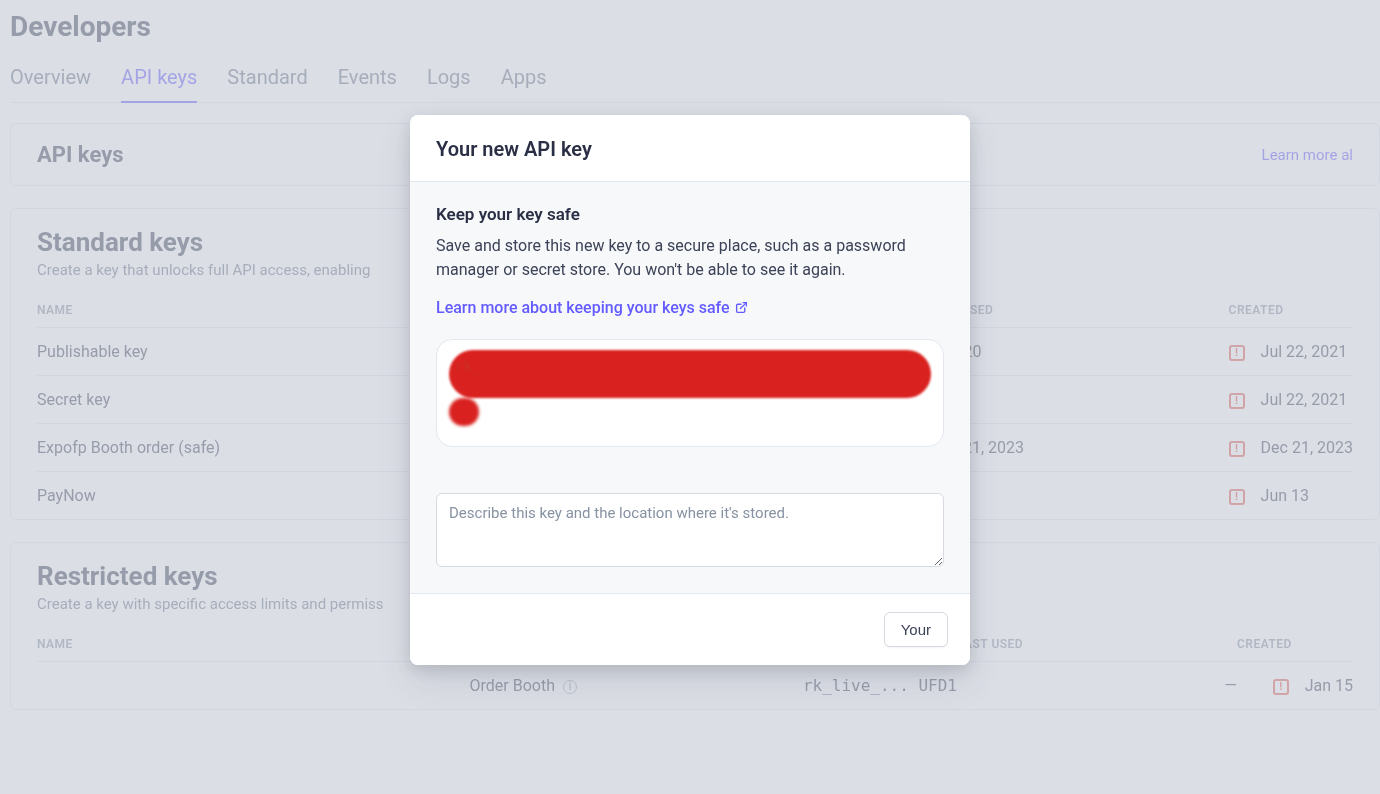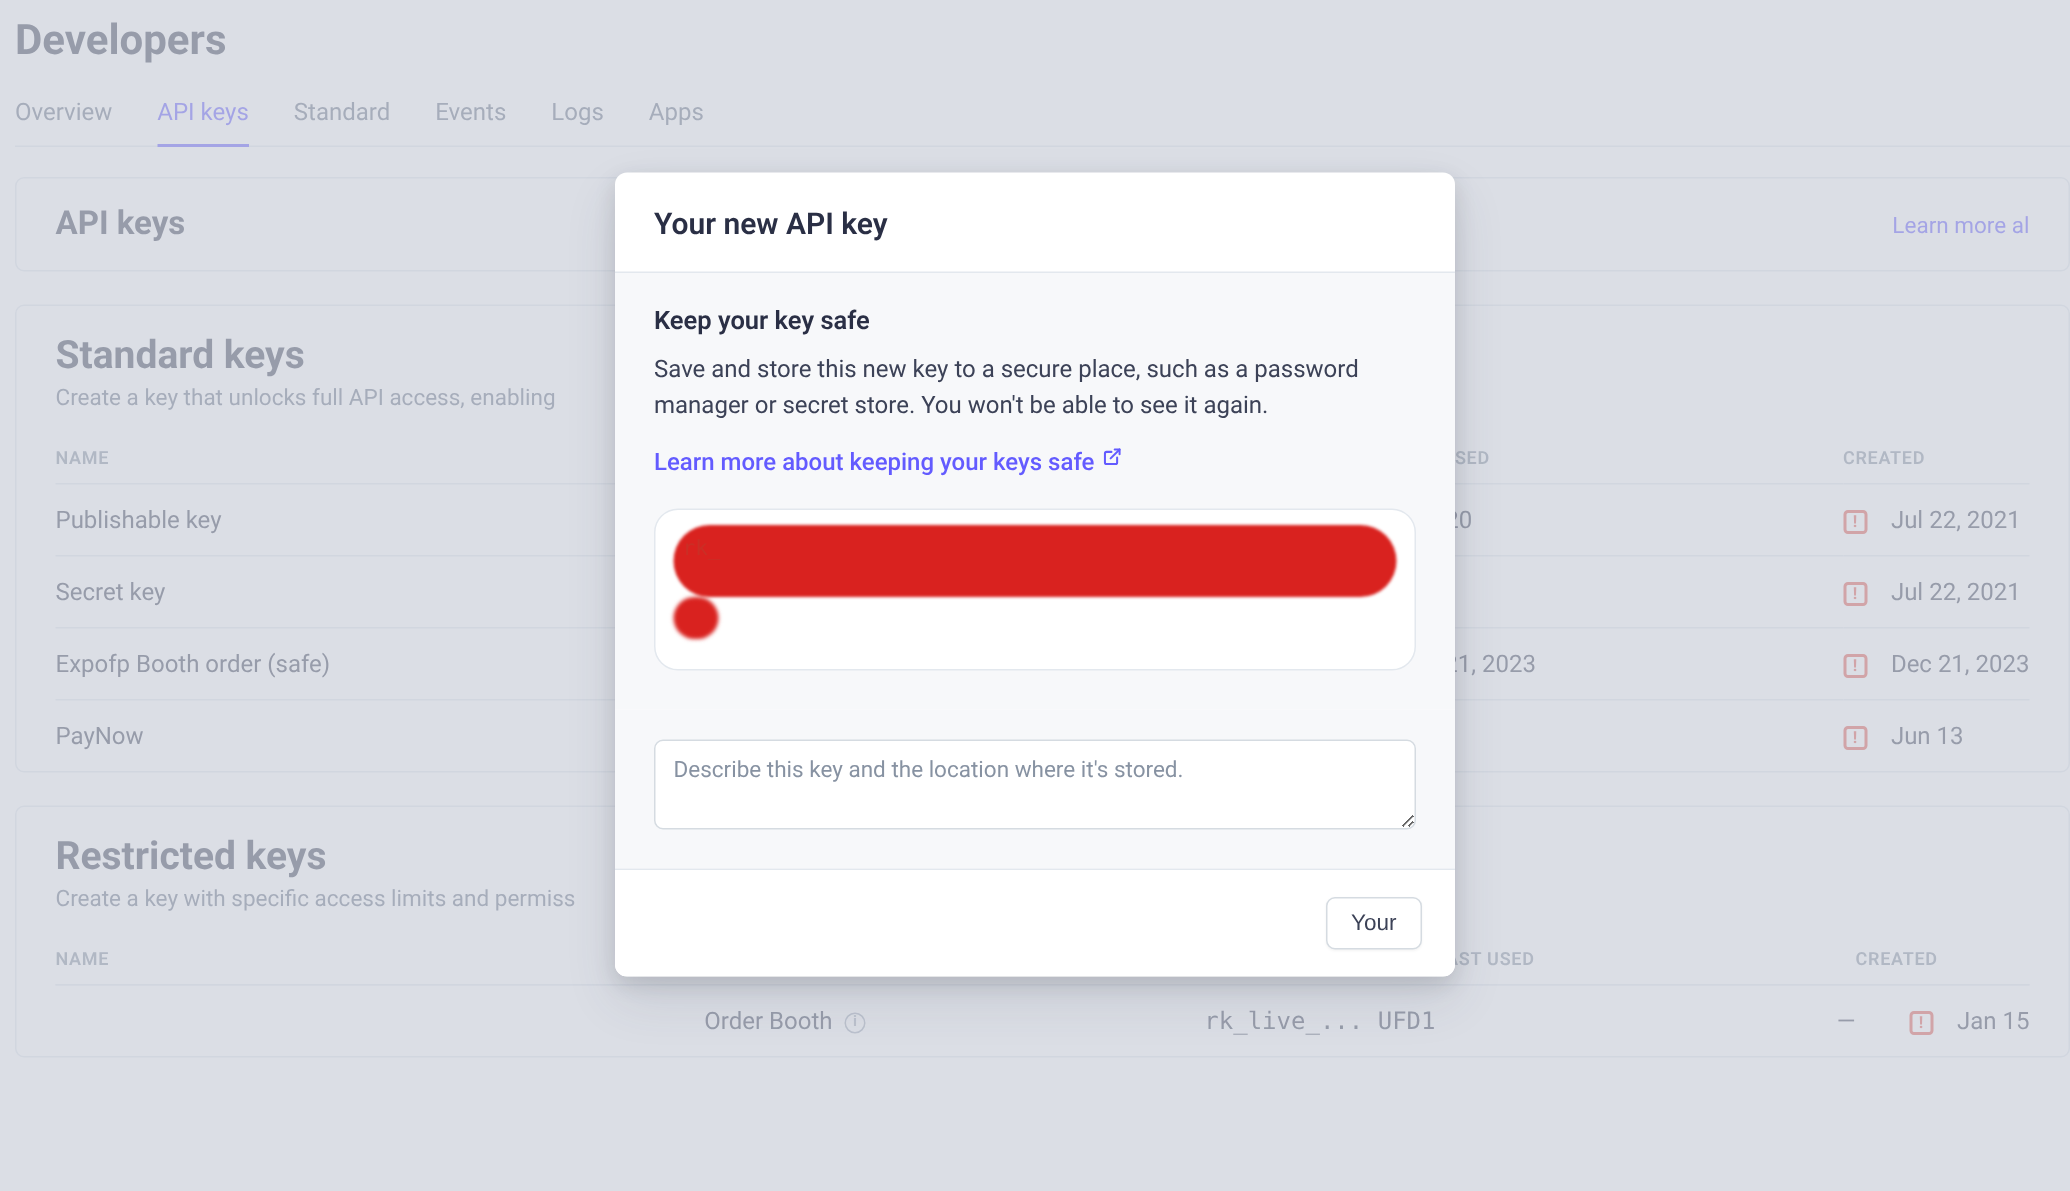--- a/index.html
+++ b/index.html
@@ -8,21 +8,21 @@
     background: #ffffff;
     color: #1a1f36;
     overflow: hidden;
     width: 1380px;
     height: 794px;
     position: relative;
   }
   .page { padding: 10px 0 0 10px; }
   h1.page-title { font-size: 28px; font-weight: 700; color: #3c4257; margin-bottom: 14px; }
   .tabs { display: flex; gap: 30px; border-bottom: 1px solid #e3e8ee; padding-bottom: 0; }
-  .tab { font-size: 16px; color: #697386; padding: 8px 0 12px 0; cursor: pointer; }
+  .tab { font-size: 20px; color: #697386; padding: 8px 0 12px 0; cursor: pointer; }
   .tab.active { color: #635bff; border-bottom: 2px solid #635bff; margin-bottom: -1px; }
 
   .section-card {
     border: 1px solid #e3e8ee;
     border-radius: 6px;
     margin: 20px 0 0 0;
     padding: 18px 26px;
     background: #fff;
   }
   .apikeys-header { display: flex; justify-content: space-between; align-items: center; }
@@ -70,21 +70,21 @@
     width: 560px; background: #fff; border-radius: 8px;
     box-shadow: 0 15px 35px rgba(60,66,87,.12), 0 5px 15px rgba(0,0,0,.12);
     overflow: hidden;
     display: flex; flex-direction: column;
   }
   .modal-head { padding: 22px 26px 20px 26px; border-bottom: 1px solid #e3e8ee; }
   .modal-head h2 { font-size: 20px; font-weight: 600; color: #2a2f45; }
   .modal-body { padding: 22px 26px 26px 26px; background: #f7f8fa; }
   .modal-body h3 { font-size: 17px; font-weight: 600; color: #2a2f45; margin-bottom: 10px; }
   .modal-body p.desc { font-size: 16px; color: #3c4257; line-height: 1.5; margin-bottom: 16px; }
-  .modal-link { color: #635bff; font-size: 16px; font-weight: 500; display: inline-flex; align-items: flex-start; gap: 5px; cursor: pointer; }
+  .modal-link { color: #635bff; font-size: 16px; font-weight: 500; display: inline-flex; align-items: center; gap: 5px; cursor: pointer; }
   .ext-icon { width: 13px; height: 13px; }
 
   .key-box {
     margin-top: 22px; background: #fff; border: 1px solid #e3e8ee;
     border-radius: 16px; padding: 18px 18px 22px 18px;
     font-family: ui-monospace, SFMono-Regular, Menlo, monospace;
     font-size: 14px; color: #3c4257; word-break: break-all;
     position: relative; min-height: 98px;
   }
   .redaction {
@@ -95,21 +95,21 @@
   .redaction::after {
     content: ""; position: absolute; left: 0; bottom: -28px; width: 30px; height: 28px;
     background: #d9221f; border-radius: 14px; filter: blur(1px);
   }
   .key-prefix { position: relative; color: #b84030; opacity: 0.4; }
   .key-tail { display:block; margin-top: 34px; color:#6a7383; }
 
   .note-section { padding: 20px 26px 22px 26px; background:#f7f8fa; border-top: none; }
   .note-section h4 { font-size: 16px; font-weight: 600; color: #2a2f45; margin-bottom: 10px; }
   .note-section textarea {
-    width: 100%; height: 60px; resize: both; border: 1px solid #d5dbe1;
+    width: 100%; height: 74px; resize: both; border: 1px solid #d5dbe1;
     border-radius: 6px; padding: 10px 12px; font-size: 15px; color: #3c4257;
     font-family: inherit; background: #fff;
   }
   .note-section textarea::placeholder { color: #8792a2; }
 
   .modal-foot { padding: 18px 22px; display: flex; justify-content: flex-end; gap: 10px; background:#fff; border-top: 1px solid #e3e8ee;}
   .btn {
     padding: 8px 16px; border-radius: 6px; border: 1px solid #d5dbe1;
     background: #fff; font-size: 15px; font-weight: 500; color: #3c4257;
     cursor: pointer; box-shadow: 0 1px 2px rgba(0,0,0,0.05);

